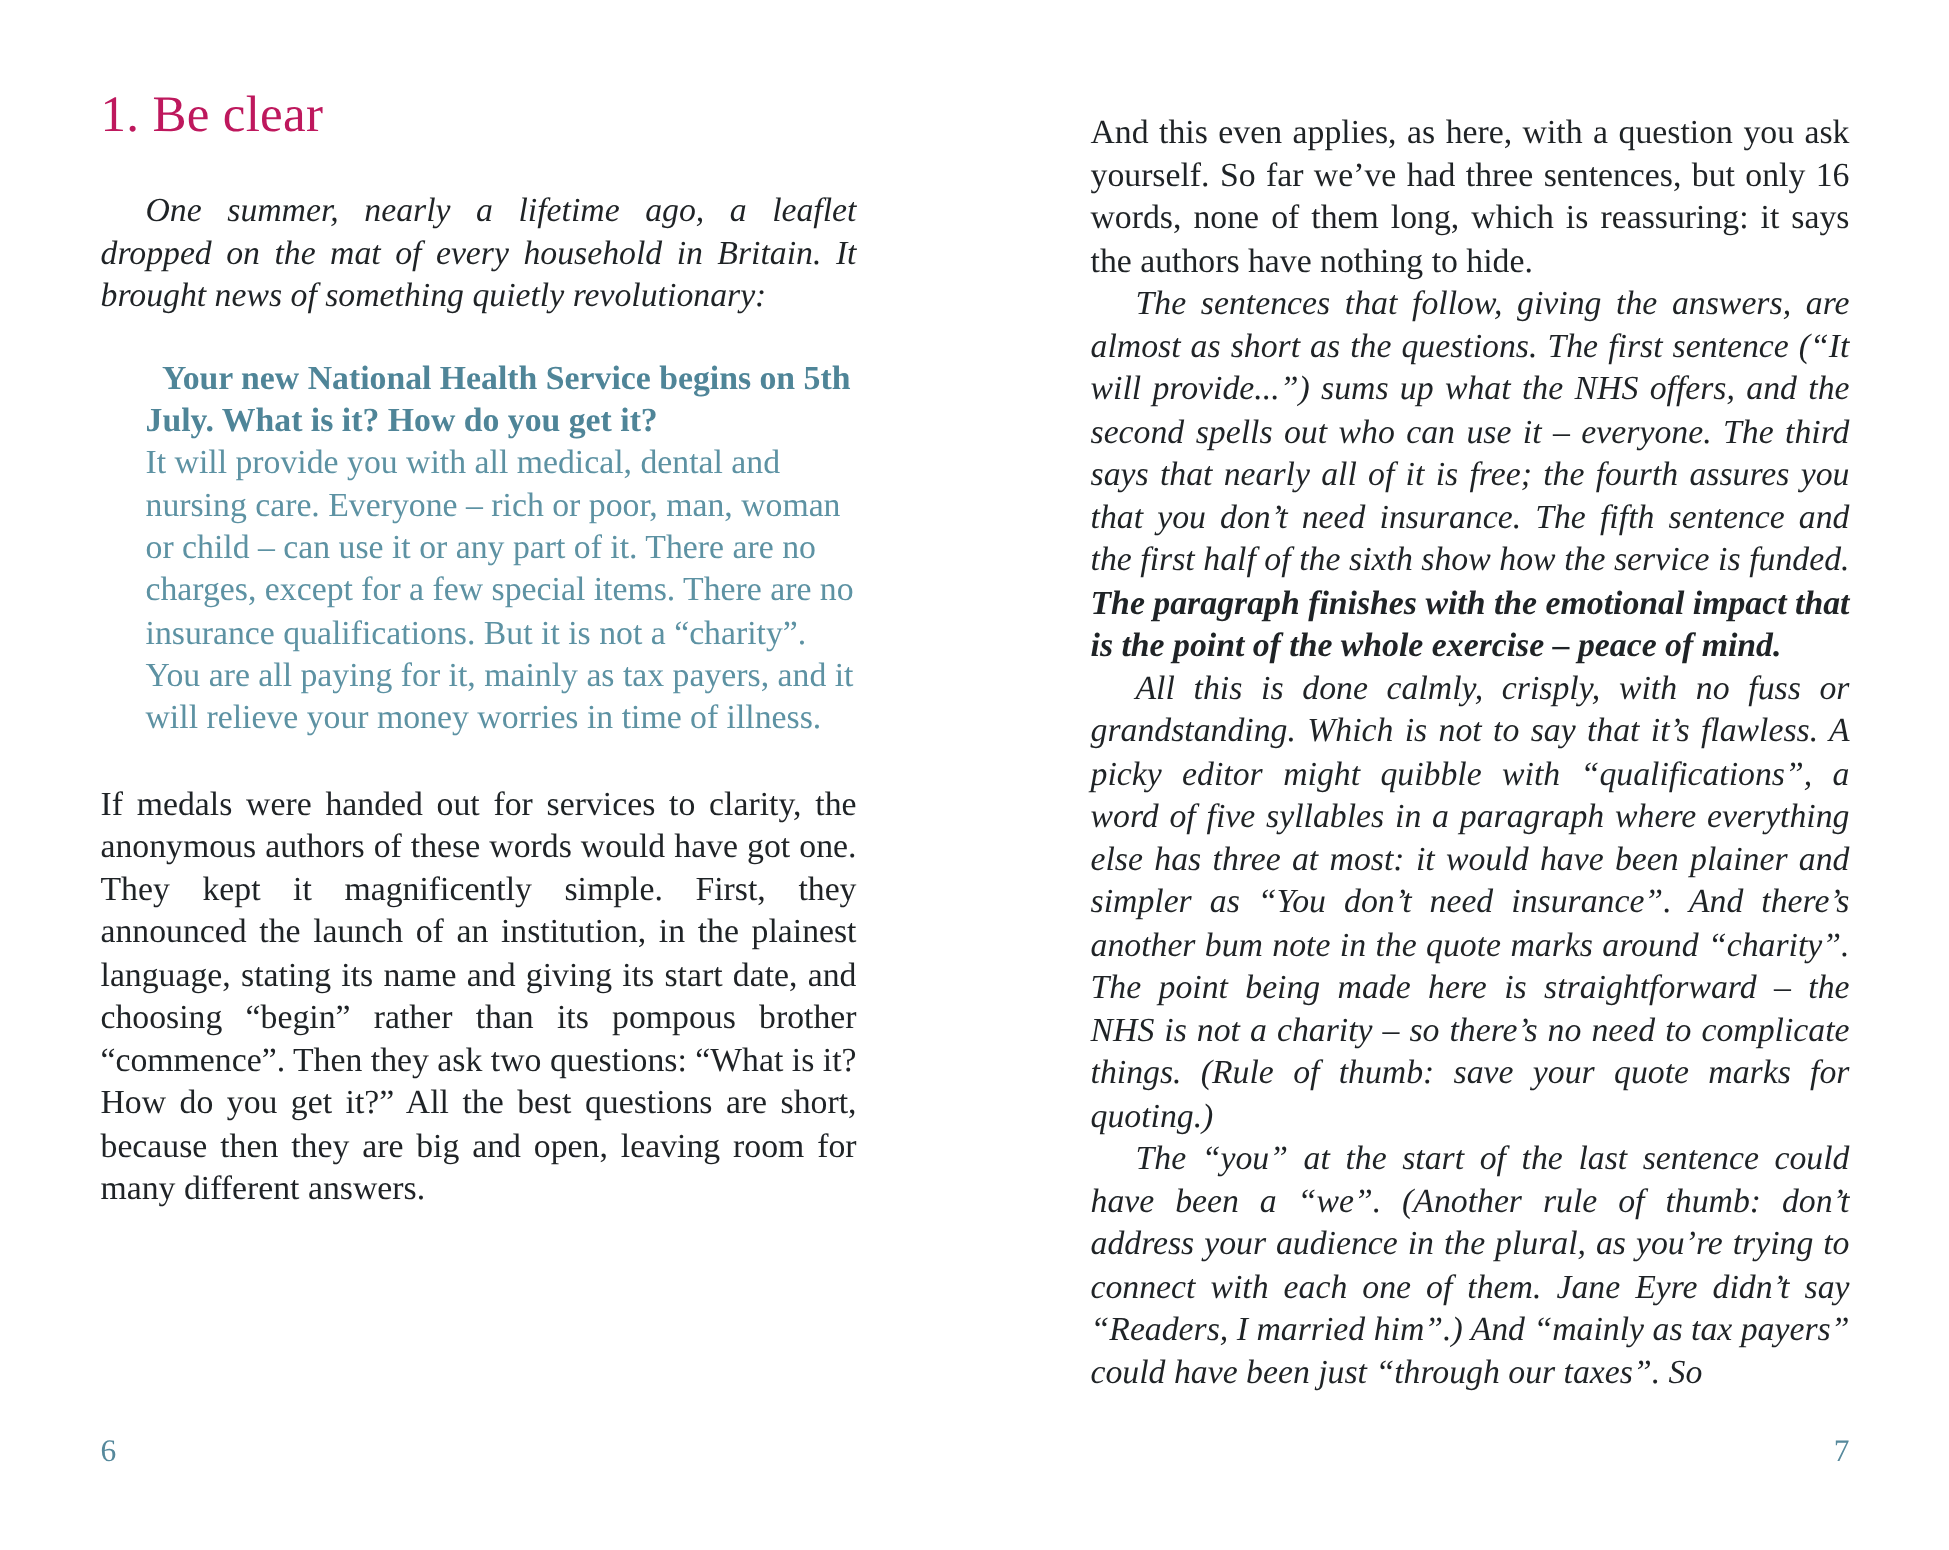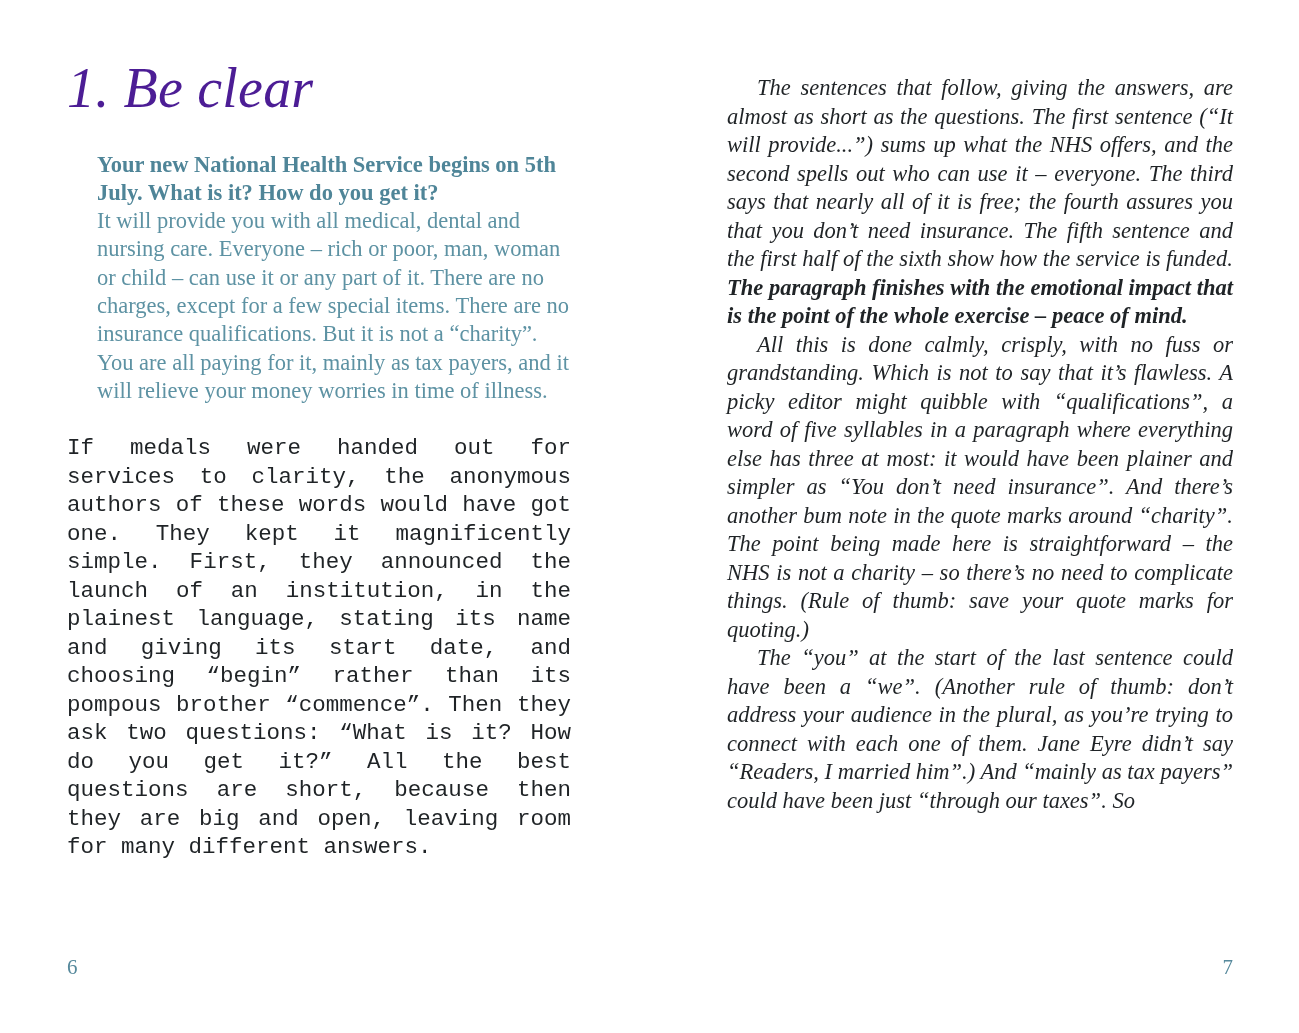--- a/index.html
+++ b/index.html
@@ -9,77 +9,78 @@
     font-family: "Liberation Serif", "DejaVu Serif", serif;
     overflow: hidden;
   }
   .spread { position: relative; width: 1299px; height: 1033px; background: #ffffff; }
 
   .page-column { position: absolute; color: #1f2326; }
   .left-column  { left: 67px;  top: 58px; width: 504px; }
   .right-column { left: 727px; top: 74px; width: 506px; }
 
   h1.chapter-title {
-    font-size: 56px;
+    font-size: 34px;
     font-weight: 400;
-    color: #4c1d95;
+    color: #be185d;
     letter-spacing: 0.2px;
     margin: 0 0 31px 0;
     line-height: 1.1;
-    font-style: italic;
   }
 
   p.body {
     font-size: 22.5px;
     line-height: 28.5px;
     text-align: justify;
     color: #1f2326;
     margin: 0;
   }
   p.body.indent { text-indent: 30px; font-style: italic; }
 
   p.quote {
     font-size: 22.5px;
     line-height: 28.3px;
     text-align: left;
     color: #5d92a3;
     margin: 0 0 0 30px;
     width: 474px;
   }
   p.quote .bold, p.body .bold { font-weight: 700; }
-  p.quote .bold { color: #4f8598; }
+  p.quote .bold { color: #4f8598; margin-left: 11px; }
 
   p.body + p.quote { margin-top: 26px; }
-  p.quote + p.body { margin-top: 29px; font-family: Liberation Mono, monospace; }
+  p.quote + p.body { margin-top: 29px; }
 
   .page-number {
     position: absolute;
     font-size: 21px;
     color: #56899c;
     top: 955px;
   }
   .page-number.left  { left: 67px; }
   .page-number.right { left: 727px; width: 506px; text-align: right; }
 </style>
 </head>
 <body>
 
 <div class="spread">
 
   <div class="page-column left-column">
     <h1 class="chapter-title">1. Be clear</h1>
     <div>
+        <p class="body indent"><span>One summer, nearly a lifetime ago, a leaflet dropped on the mat of every household in Britain. It brought news of something quietly revolutionary:</span></p>
         <p class="quote"><span class="bold">Your new National Health Service begins on 5th July. What is it? How do you get it?</span></p>
         <p class="quote"><span>It will provide you with all medical, dental and nursing care. Everyone – rich or poor, man, woman or child – can use it or any part of it. There are no charges, except for a few special items. There are no insurance qualifications. But it is not a “charity”. You are all paying for it, mainly as tax payers, and it will relieve your money worries in time of illness.</span></p>
         <p class="body"><span>If medals were handed out for services to clarity, the anonymous authors of these words would have got one. They kept it magnificently simple. First, they announced the launch of an institution, in the plainest language, stating its name and giving its start date, and choosing “begin” rather than its pompous brother “commence”. Then they ask two questions: “What is it? How do you get it?” All the best questions are short, because then they are big and open, leaving room for many different answers.</span></p>
       </div>
   </div>
 
   <div class="page-column right-column">
     <div>
+        <p class="body"><span>And this even applies, as here, with a question you ask yourself. So far we’ve had three sentences, but only 16 words, none of them long, which is reassuring: it says the authors have nothing to hide.</span></p>
         <p class="body indent"><span>The sentences that follow, giving the answers, are almost as short as the questions. The first sentence (“It will provide...”) sums up what the NHS offers, and the second spells out who can use it – everyone. The third says that nearly all of it is free; the fourth assures you that you don’t need insurance. The fifth sentence and the first half of the sixth show how the service is funded. </span><span class="bold">The paragraph finishes with the emotional impact that is the point of the whole exercise – peace of mind.</span></p>
         <p class="body indent"><span>All this is done calmly, crisply, with no fuss or grandstanding. Which is not to say that it’s flawless. A picky editor might quibble with “qualifications”, a word of five syllables in a paragraph where everything else has three at most: it would have been plainer and simpler as “You don’t need insurance”. And there’s another bum note in the quote marks around “charity”. The point being made here is straightforward – the NHS is not a charity – so there’s no need to complicate things. (Rule of thumb: save your quote marks for quoting.)</span></p>
         <p class="body indent"><span>The “you” at the start of the last sentence could have been a “we”. (Another rule of thumb: don’t address your audience in the plural, as you’re trying to connect with each one of them. Jane Eyre didn’t say “Readers, I married him”.) And “mainly as tax payers” could have been just “through our taxes”. So</span></p>
       </div>
   </div>
 
   <div class="page-number left">6</div>
 
   <div class="page-number right">7</div>
 

